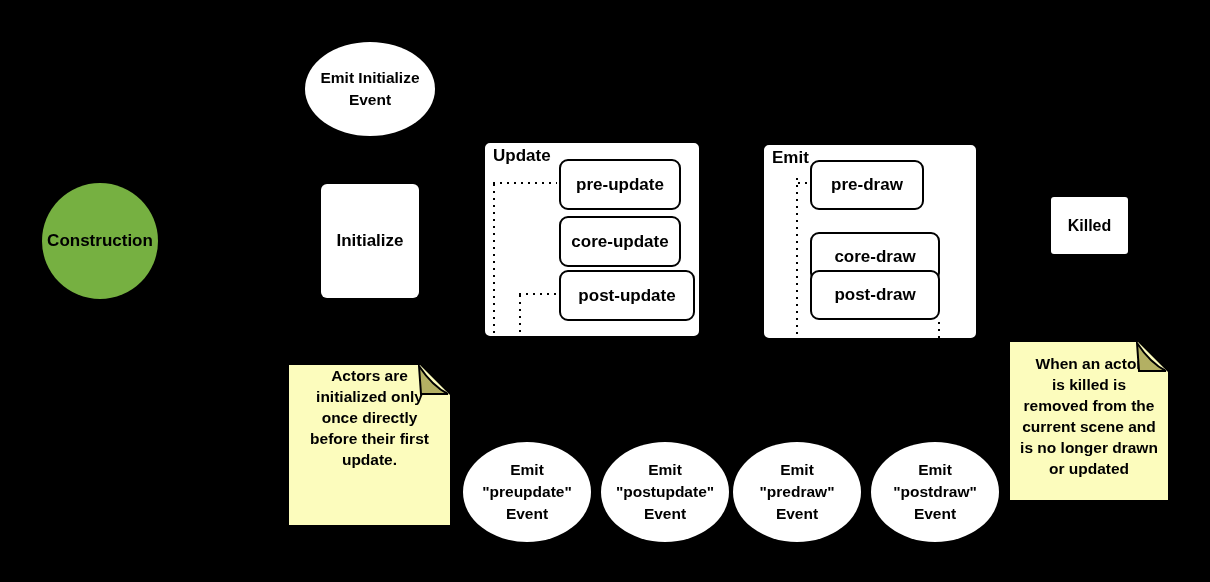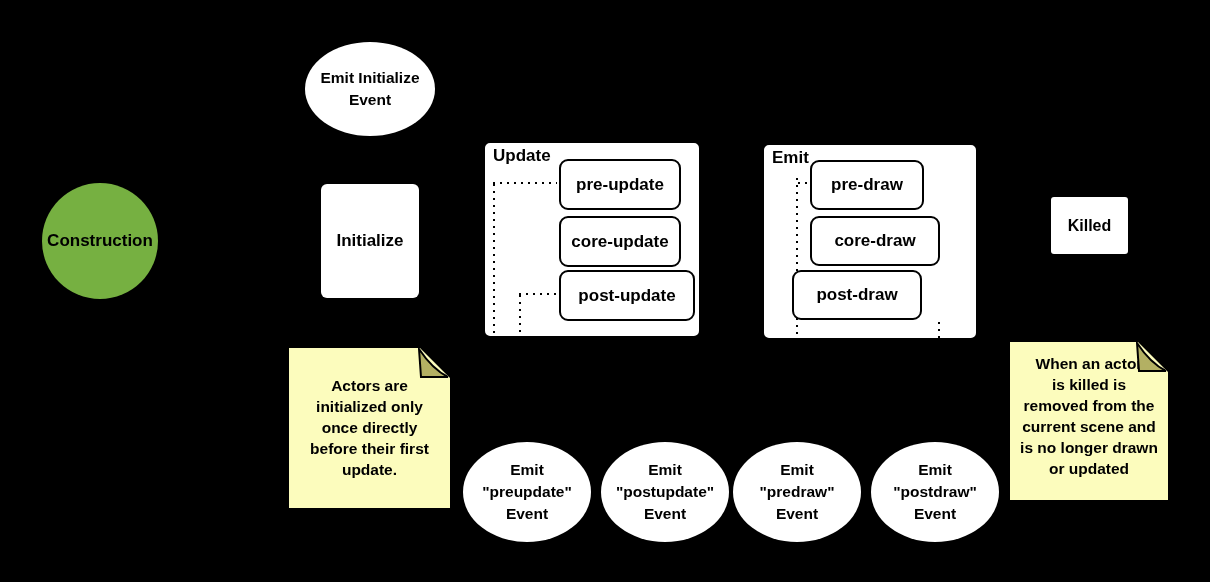--- a/index.html
+++ b/index.html
@@ -38,22 +38,22 @@
 
   .step {
     border:2px solid var(--stroke,#000000); border-radius:9px;
     font-size:17px;
     text-align:center;
   }
   #pre-update  { left:559px; top:159px; width:122px; height:51px; }
   #core-update { left:559px; top:216px; width:122px; height:51px; }
   #post-update { left:559px; top:270px; width:136px; height:51px; }
   #pre-draw    { left:810px; top:160px; width:114px; height:50px; }
-  #core-draw   { left:810px; top:216px; width:130px; height:50px; }
-  #post-draw   { left:792px; top:270px; width:130px; height:50px; }
+  #core-draw   { left:810px; top:232px; width:130px; height:50px; }
+  #post-draw   { left:810px; top:270px; width:130px; height:50px; }
 
   .dot-v { width:2px;
     background-image:repeating-linear-gradient(to bottom, var(--stroke,#000) 0 2px, transparent 2px 7px); }
   .dot-h { height:2px;
     background-image:repeating-linear-gradient(to right, var(--stroke,#000) 0 2px, transparent 2px 7px); }
   #u-dot-h1 { left:493px; top:182px; width:64px; }
   #u-dot-v1 { left:493px; top:184px; height:151px; }
   #u-dot-h2 { left:519px; top:293px; width:38px; }
   #u-dot-v2 { left:519px; top:295px; height:39px; }
   #d-dot-v1 { left:796px; top:178px; height:162px; }
@@ -64,21 +64,21 @@
   #emit-preupdate  { left:463px; top:442px; }
   #emit-postupdate { left:601px; top:442px; }
   #emit-predraw    { left:733px; top:442px; }
   #emit-postdraw   { left:871px; top:442px; }
 
   .note {
     background:var(--note-fill,#fcfcbd);
     clip-path:polygon(0 0, calc(100% - 30px) 0, 100% 30px, 100% 100%, 0 100%);
     text-align:center; font-size:15.5px; line-height:21px;
   }
-  #initialize-note { left:289px; top:348px; width:161px; height:160px; padding-top:27px; }
+  #initialize-note { left:289px; top:365px; width:161px; height:160px; }
   #killed-note     { left:1010px; top:342px; width:158px; height:158px; padding-top:11px; }
   .fold { position:absolute; top:0; width:32px; height:32px; }
   #initialize-note .fold { right:0; }
   #killed-note .fold { right:0; }
 </style>
 </head>
 <body>
 
 <div class="canvas">
 

